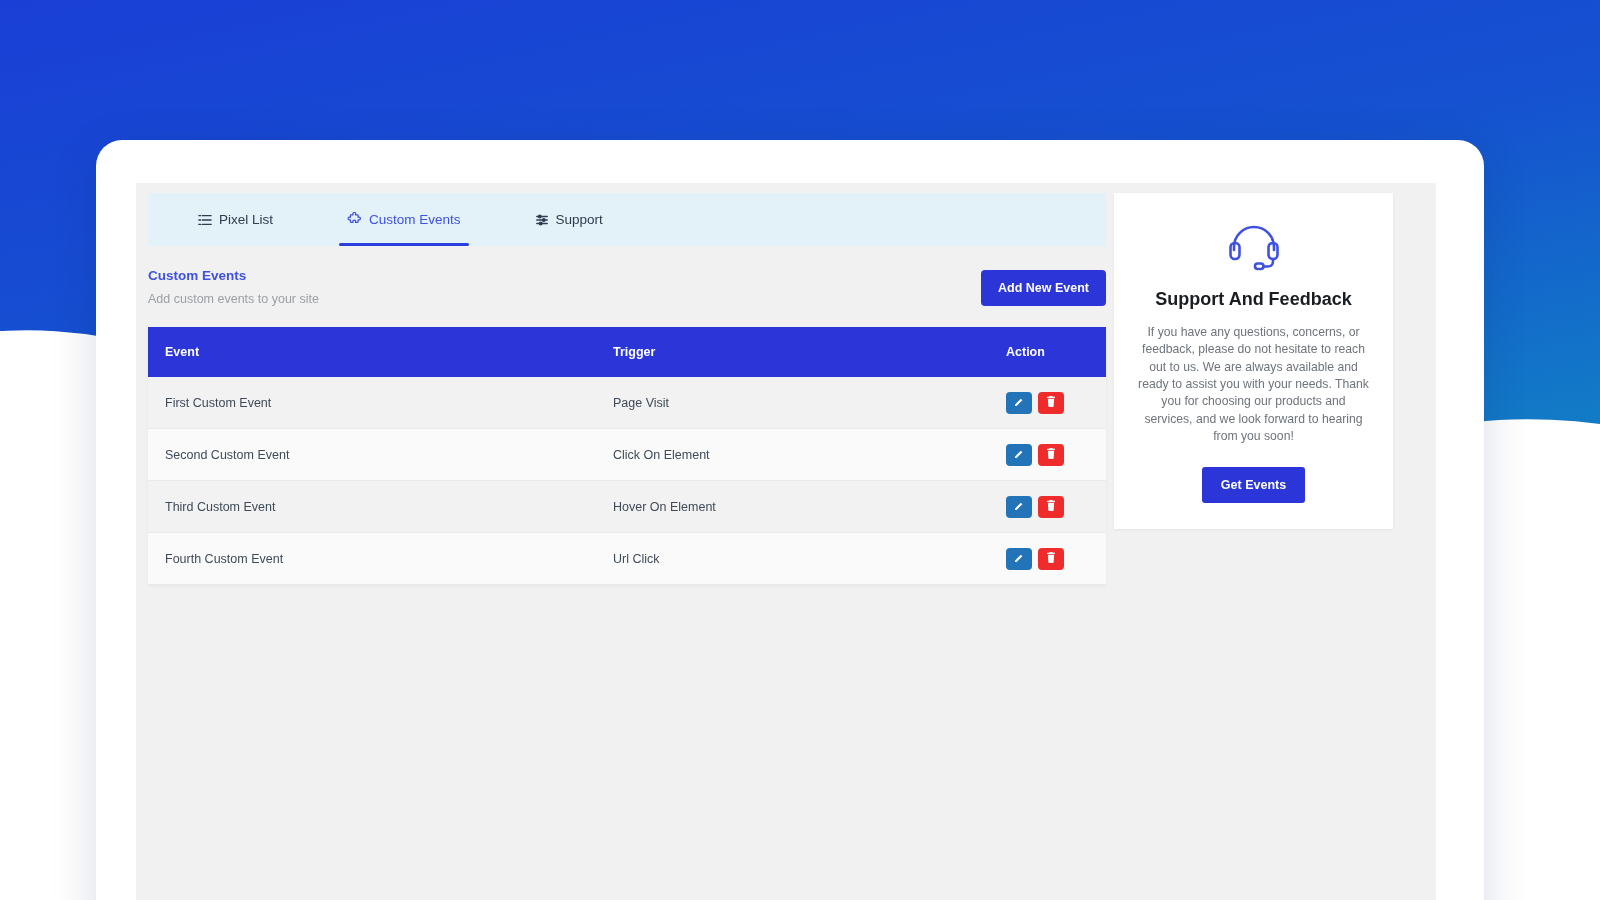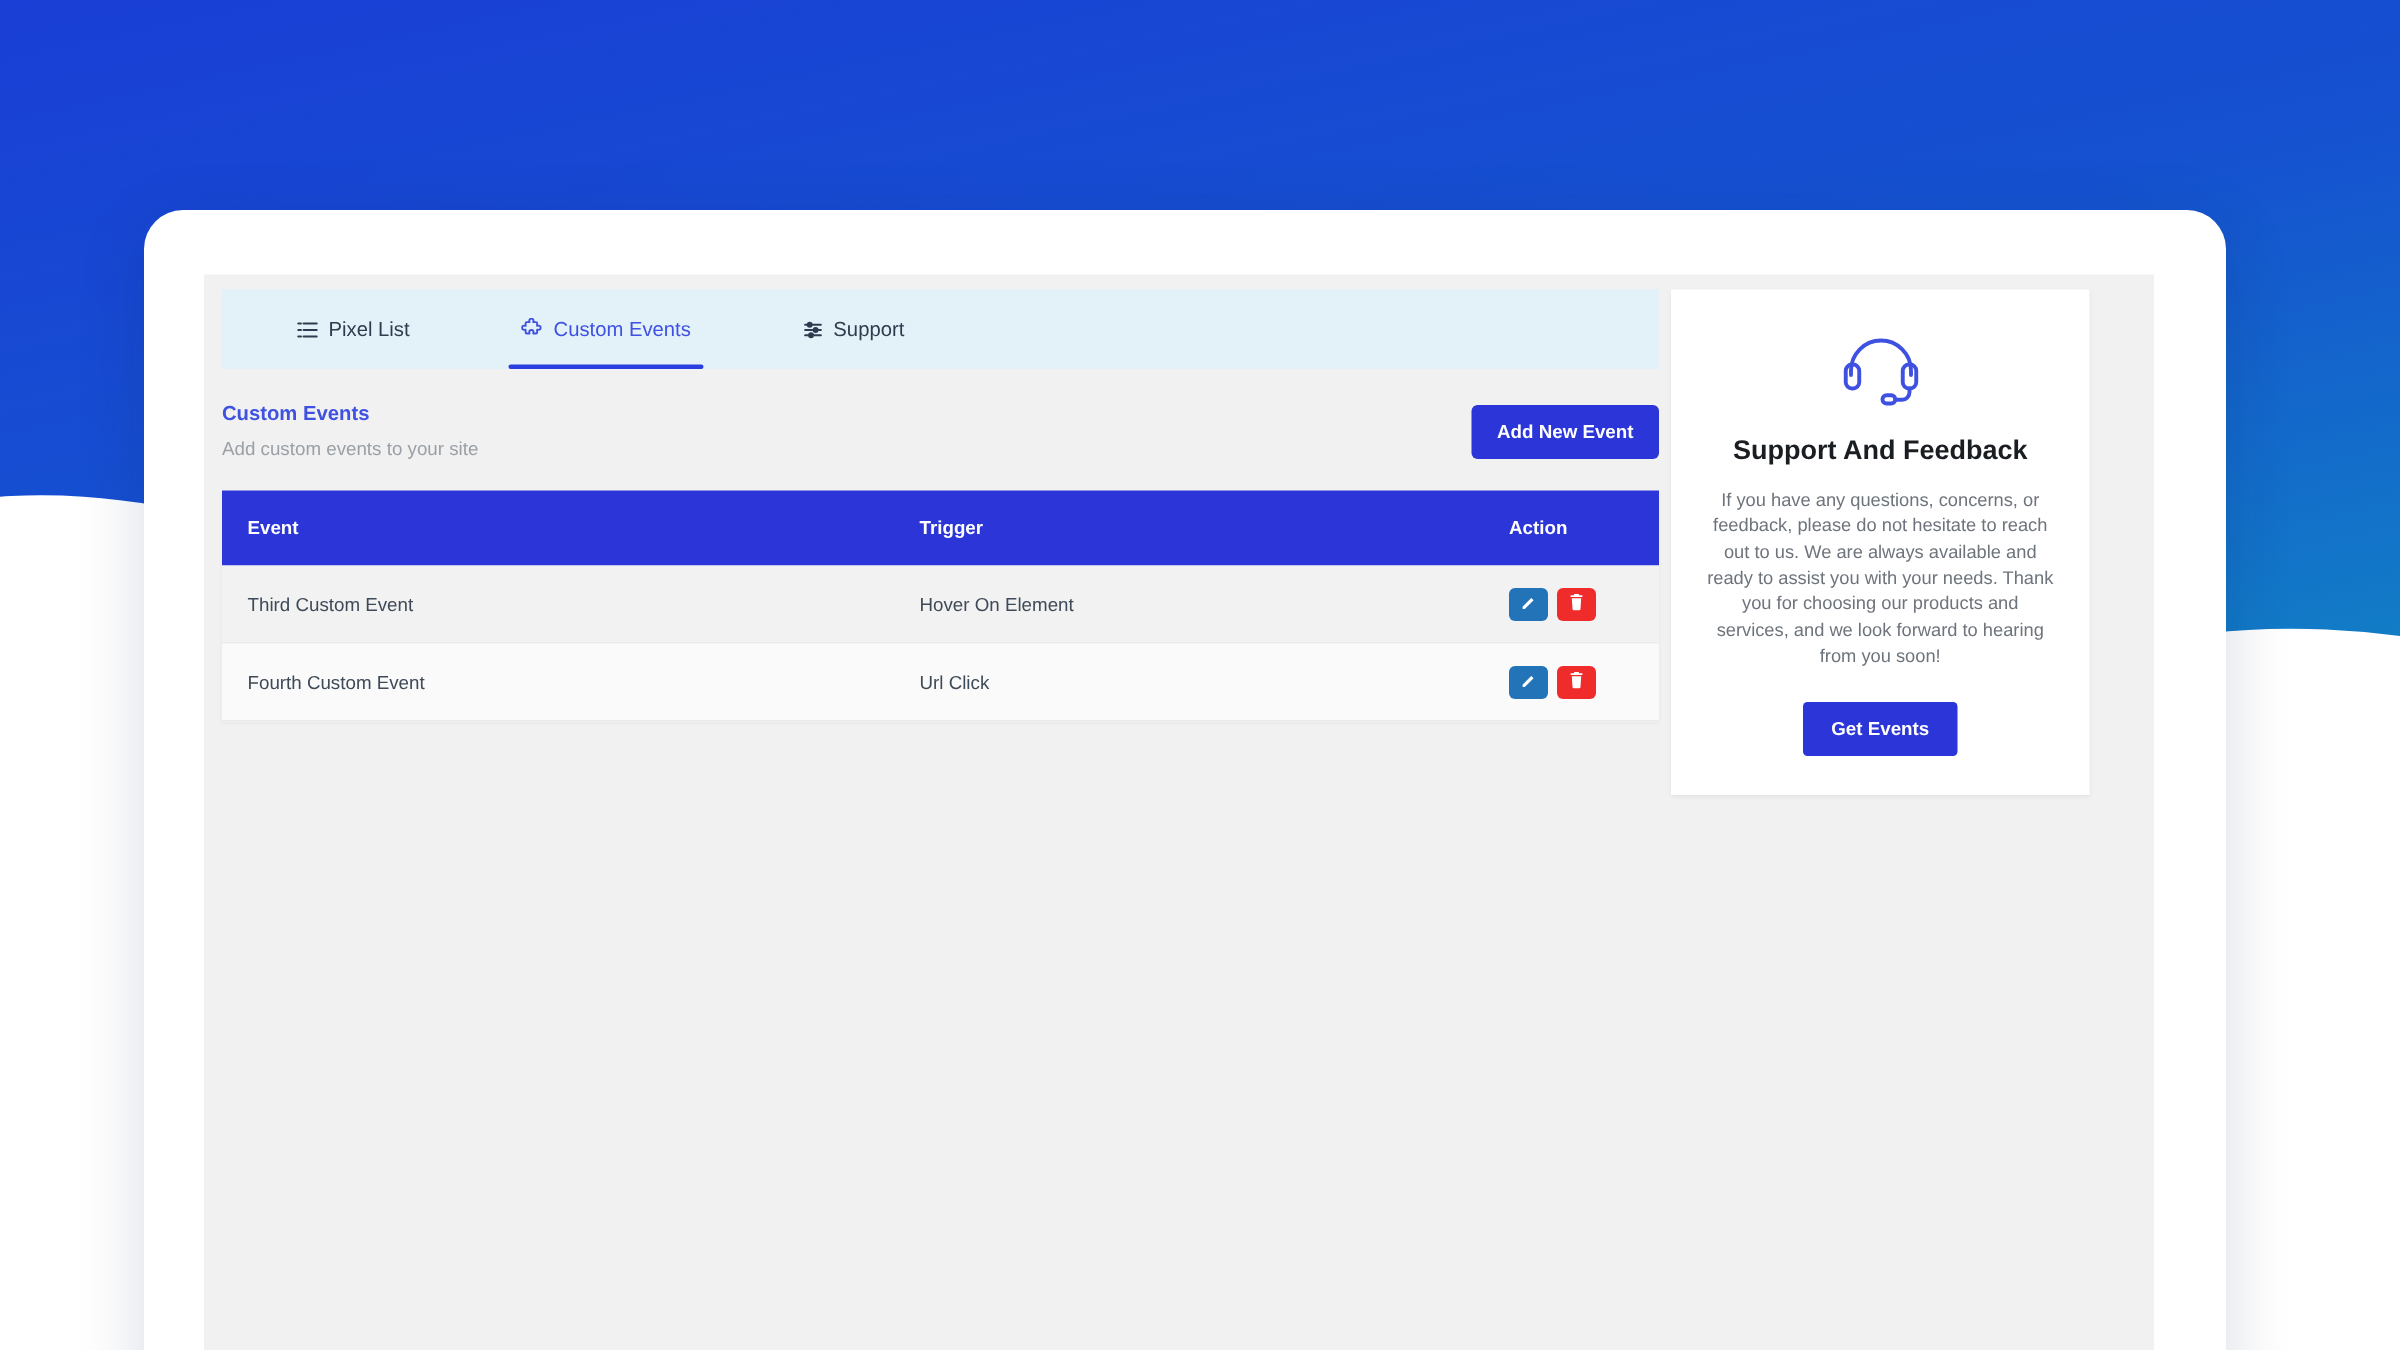--- a/index.html
+++ b/index.html
@@ -318,21 +318,61 @@
       </div>
 
       <div class="table">
 
         <div class="thead">
           <div class="col-event">Event</div>
           <div class="col-trigger">Trigger</div>
           <div class="col-action">Action</div>
         </div>
 
-
+        <div class="trow">
+          <div class="col-event">First Custom Event</div>
+          <div class="col-trigger">Page Visit</div>
+          <div class="col-action">
+            <button class="icon-btn edit">
+              <span>
+                <svg width="10" height="10" viewBox="0 0 14 14" fill="#ffffff">
+                    <path d="M1.5 10.4 9.6 2.3l2.1 2.1-8.1 8.1H1.5z"></path>
+                  </svg>
+              </span>
+            </button>
+            <button class="icon-btn delete">
+              <span>
+                <svg width="10" height="11" viewBox="0 0 12 14" fill="#ffffff">
+                    <path d="M4.2 0h3.6l.6 1H11v1.5H1V1h2.6zM2 3.6h8l-.6 9.2a1.2 1.2 0 01-1.2 1.1H3.8a1.2 1.2 0 01-1.2-1.1z"></path>
+                  </svg>
+              </span>
+            </button>
+          </div>
+        </div>
+
+        <div class="trow">
+          <div class="col-event">Second Custom Event</div>
+          <div class="col-trigger">Click On Element</div>
+          <div class="col-action">
+            <button class="icon-btn edit">
+              <span>
+                <svg width="10" height="10" viewBox="0 0 14 14" fill="#ffffff">
+                    <path d="M1.5 10.4 9.6 2.3l2.1 2.1-8.1 8.1H1.5z"></path>
+                  </svg>
+              </span>
+            </button>
+            <button class="icon-btn delete">
+              <span>
+                <svg width="10" height="11" viewBox="0 0 12 14" fill="#ffffff">
+                    <path d="M4.2 0h3.6l.6 1H11v1.5H1V1h2.6zM2 3.6h8l-.6 9.2a1.2 1.2 0 01-1.2 1.1H3.8a1.2 1.2 0 01-1.2-1.1z"></path>
+                  </svg>
+              </span>
+            </button>
+          </div>
+        </div>
 
         <div class="trow">
           <div class="col-event">Third Custom Event</div>
           <div class="col-trigger">Hover On Element</div>
           <div class="col-action">
             <button class="icon-btn edit">
               <span>
                 <svg width="10" height="10" viewBox="0 0 14 14" fill="#ffffff">
                     <path d="M1.5 10.4 9.6 2.3l2.1 2.1-8.1 8.1H1.5z"></path>
                   </svg>

